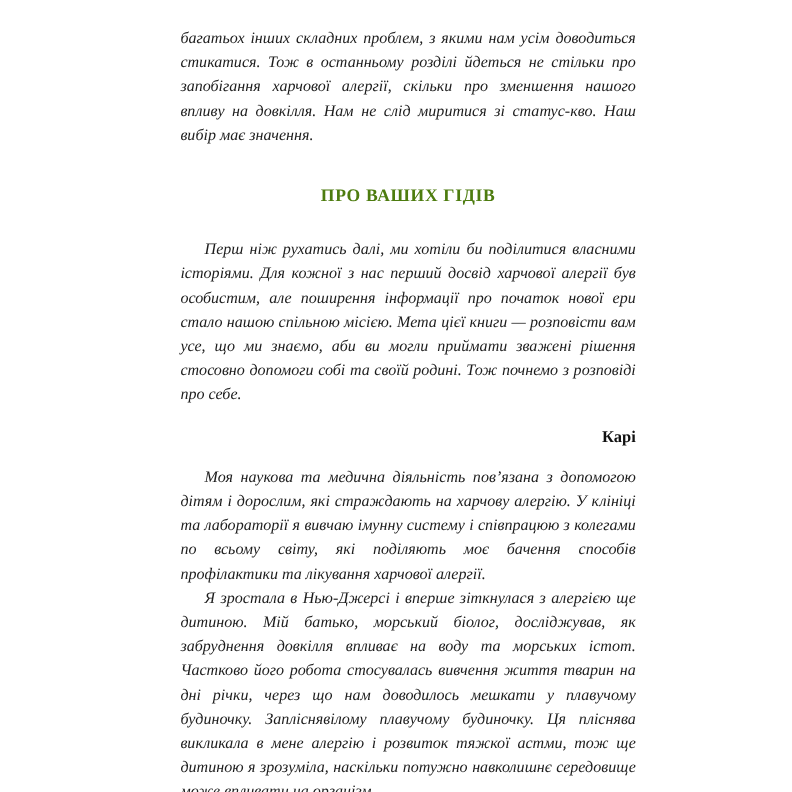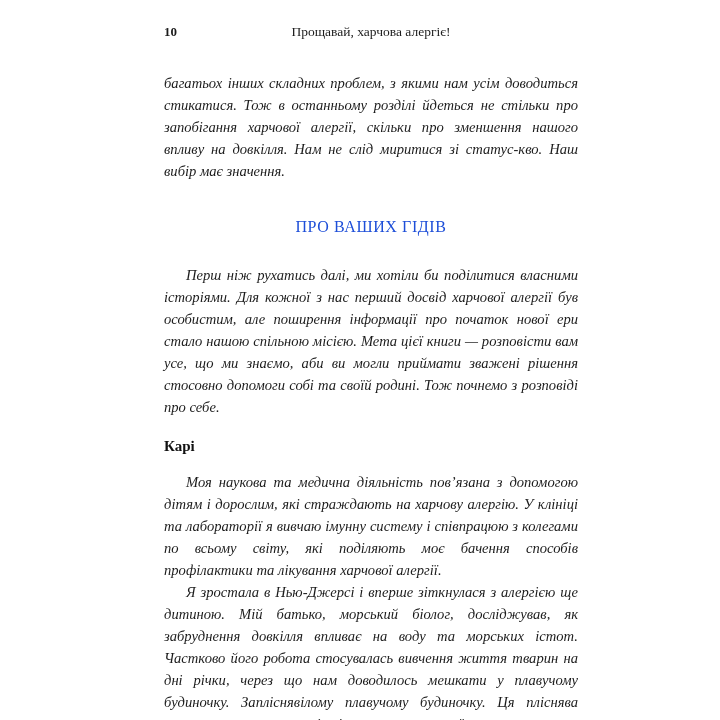--- a/index.html
+++ b/index.html
@@ -53,42 +53,38 @@
     color: #1c1c1c;
     font-style: italic;
   }
   .para.no-indent {
     text-indent: 0;
   }
   .section-heading {
     margin: 36px 0 28px 0;
     text-align: center;
     font-size: 16px;
-    font-weight: normal;
+    font-weight: bold;
     letter-spacing: 0.6px;
-    color: #1d4ed8;
+    color: #4d7c0f;
   }
   .subheading {
     margin: 20px 0 16px 0;
-    text-align: left;
+    text-align: right;
     font-size: 15px;
     font-weight: bold;
     color: #111111;
   }
 </style>
 </head>
 <body>
 
 <main class="page">
   <div class="content">
 
-    <header class="page-header">
-      <span class="page-number">10</span>
-      <span class="running-title">Прощавай, харчова алергіє!</span>
-    </header>
 
     <p class="para no-indent">багатьох інших складних проблем, з якими нам усім доводиться стикатися. Тож в останньому розділі йдеться не стільки про запобігання харчової алергії, скільки про зменшення нашого впливу на довкілля. Нам не слід миритися зі статус-кво. Наш вибір має значення.</p>
 
     <h2 class="section-heading">ПРО ВАШИХ ГІДІВ</h2>
 
     <p class="para">Перш ніж рухатись далі, ми хотіли би поділитися власними історіями. Для кожної з нас перший досвід харчової алергії був особистим, але поширення інформації про початок нової ери стало нашою спільною місією. Мета цієї книги — розповісти вам усе, що ми знаємо, аби ви могли приймати зважені рішення стосовно допомоги собі та своїй родині. Тож почнемо з розповіді про себе.</p>
 
     <h3 class="subheading">Карі</h3>
 
     <p class="para">Моя наукова та медична діяльність пов’язана з допомогою дітям і дорослим, які страждають на харчову алергію. У клініці та лабораторії я вивчаю імунну систему і співпрацюю з колегами по всьому світу, які поділяють моє бачення способів профілактики та лікування харчової алергії.</p>

